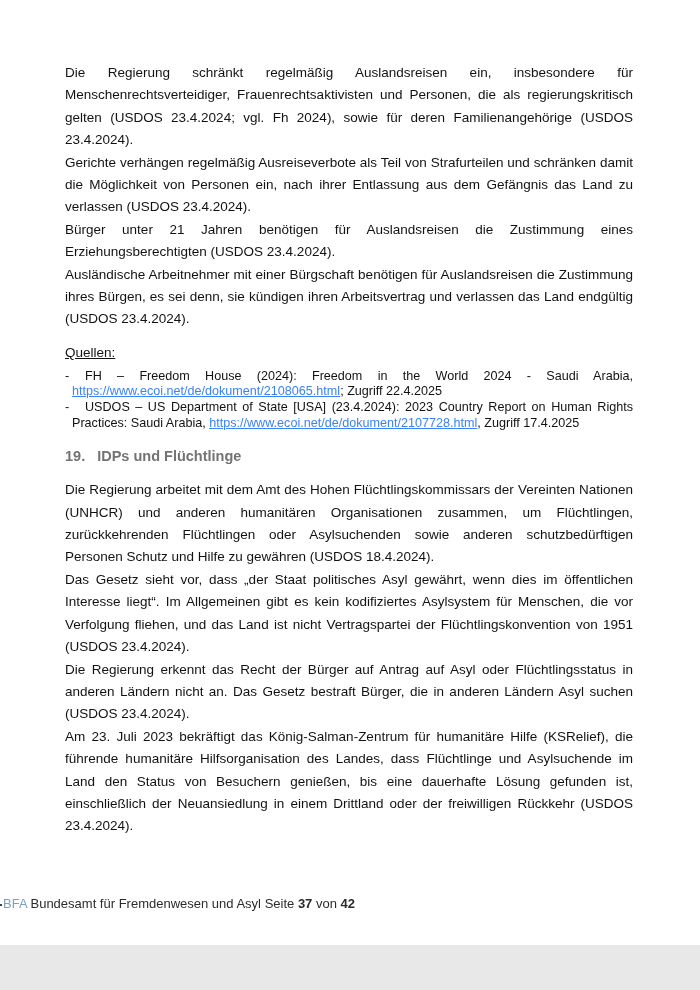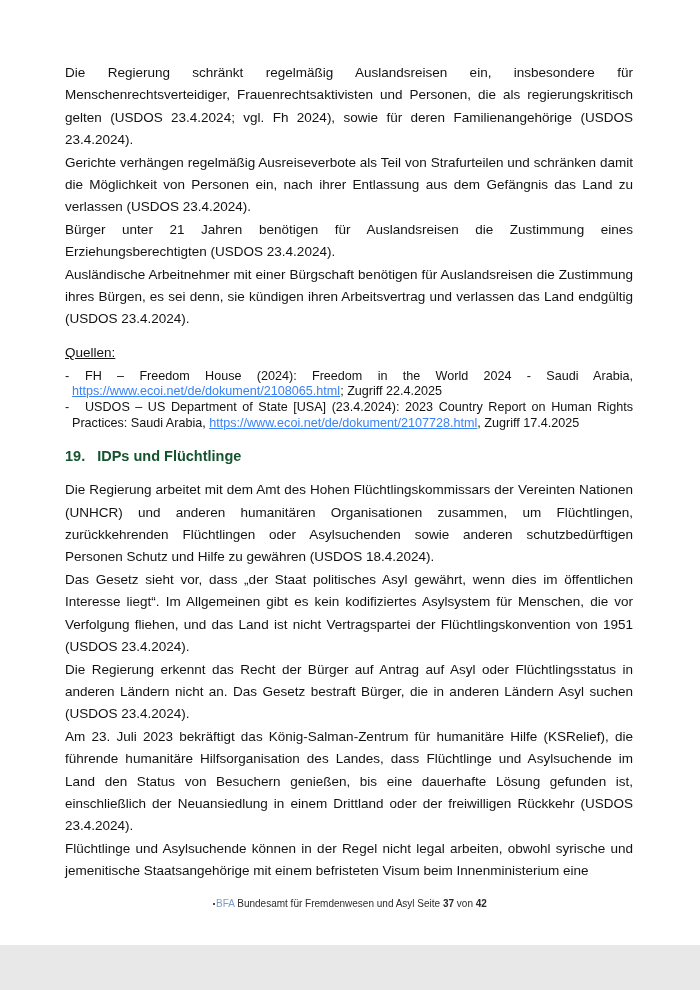--- a/index.html
+++ b/index.html
@@ -47,30 +47,29 @@
     display: inline-block;
     width: 20px;
     text-indent: 0;
   }
   a.src-link { color: #3b82f6; text-decoration: underline; cursor: pointer; }
   h2.section-heading {
     margin: 16px 0 14px 0;
     font-size: 14.5px;
     line-height: 18px;
     font-weight: bold;
-    color: #14532d;
+    color: #737373;
   }
   h2.section-heading .num { margin-right: 12px; }
   .footer {
     position: absolute;
     left: 0;
     right: 0;
     top: 898px;
-    text-align: center;
-    font-size: 10px;
+    font-size: 13px;
     line-height: 12px;
     color: #2b2b2b;
   }
   .footer .logo-mark {
     display: inline-block;
     width: 2px;
     height: 2px;
     background: #444;
     vertical-align: middle;
     margin-right: 1px;
@@ -95,21 +94,20 @@
       <li><span class="dash">-</span><span>FH – Freedom House (2024): Freedom in the World 2024 - Saudi Arabia, </span><a href="#" class="src-link">https://www.ecoi.net/de/dokument/2108065.html</a><span>; Zugriff 22.4.2025</span></li>
       <li><span class="dash">-</span><span>USDOS – US Department of State [USA] (23.4.2024): 2023 Country Report on Human Rights Practices: Saudi Arabia, </span><a href="#" class="src-link">https://www.ecoi.net/de/dokument/2107728.html</a><span>, Zugriff 17.4.2025</span></li>
     </ul>
 
     <h2 class="section-heading"><span class="num">19.</span><span>IDPs und Flüchtlinge</span></h2>
 
     <p class="body">Die Regierung arbeitet mit dem Amt des Hohen Flüchtlingskommissars der Vereinten Nationen (UNHCR) und anderen humanitären Organisationen zusammen, um Flüchtlingen, zurückkehrenden Flüchtlingen oder Asylsuchenden sowie anderen schutzbedürftigen Personen Schutz und Hilfe zu gewähren (USDOS 18.4.2024).</p>
     <p class="body">Das Gesetz sieht vor, dass „der Staat politisches Asyl gewährt, wenn dies im öffentlichen Interesse liegt“. Im Allgemeinen gibt es kein kodifiziertes Asylsystem für Menschen, die vor Verfolgung fliehen, und das Land ist nicht Vertragspartei der Flüchtlingskonvention von 1951 (USDOS 23.4.2024).</p>
     <p class="body">Die Regierung erkennt das Recht der Bürger auf Antrag auf Asyl oder Flüchtlingsstatus in anderen Ländern nicht an. Das Gesetz bestraft Bürger, die in anderen Ländern Asyl suchen (USDOS 23.4.2024).</p>
     <p class="body">Am 23. Juli 2023 bekräftigt das König-Salman-Zentrum für humanitäre Hilfe (KSRelief), die führende humanitäre Hilfsorganisation des Landes, dass Flüchtlinge und Asylsuchende im Land den Status von Besuchern genießen, bis eine dauerhafte Lösung gefunden ist, einschließlich der Neuansiedlung in einem Drittland oder der freiwilligen Rückkehr (USDOS 23.4.2024).</p>
-    <p class="body">Flüchtlinge und Asylsuchende können in der Regel nicht legal arbeiten, obwohl syrische und jemenitische Staatsangehörige mit einem befristeten Visum beim Innenministerium eine</p>
 
   </div>
 
   <div class="footer">
     <span class="logo-mark"></span><span class="brand">BFA</span>
     <span>Bundesamt für Fremdenwesen und Asyl</span>
     <span>Seite</span>
     <b>37</b>
     <span>von</span>
     <b>42</b>

